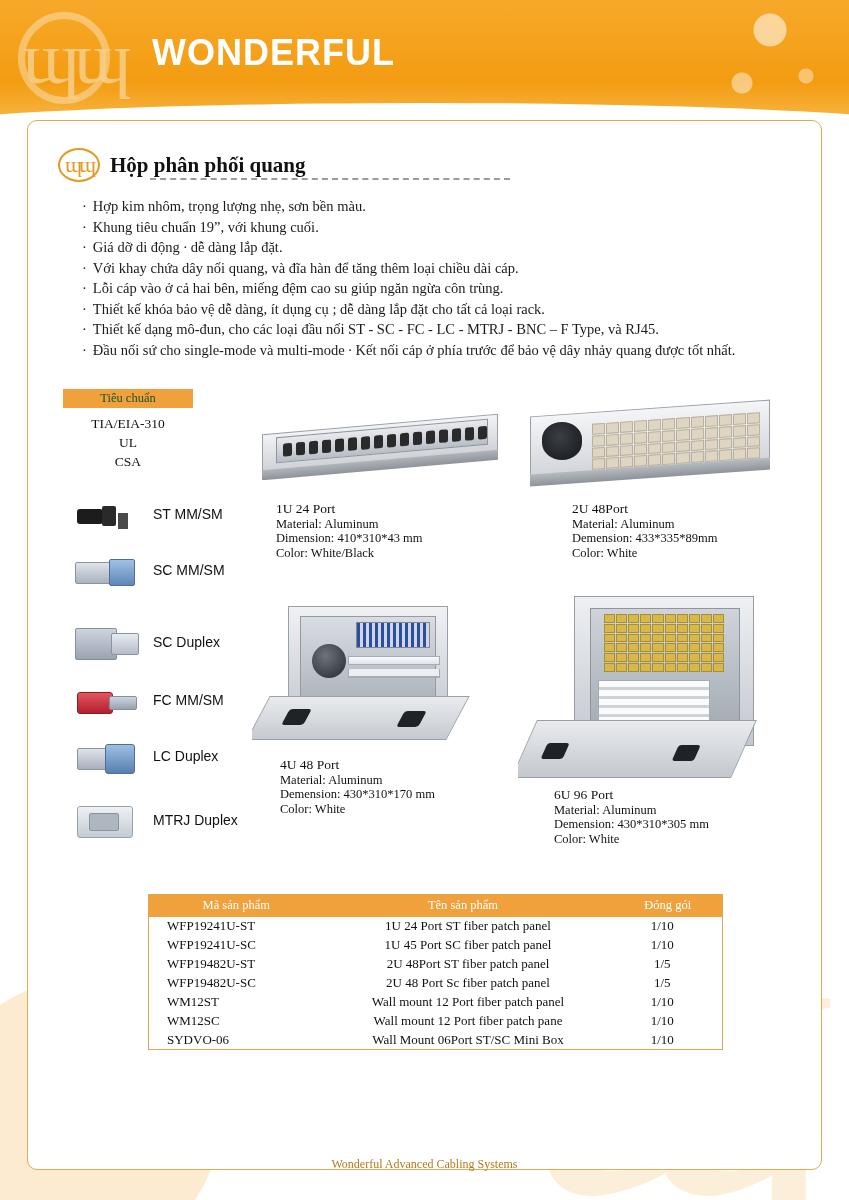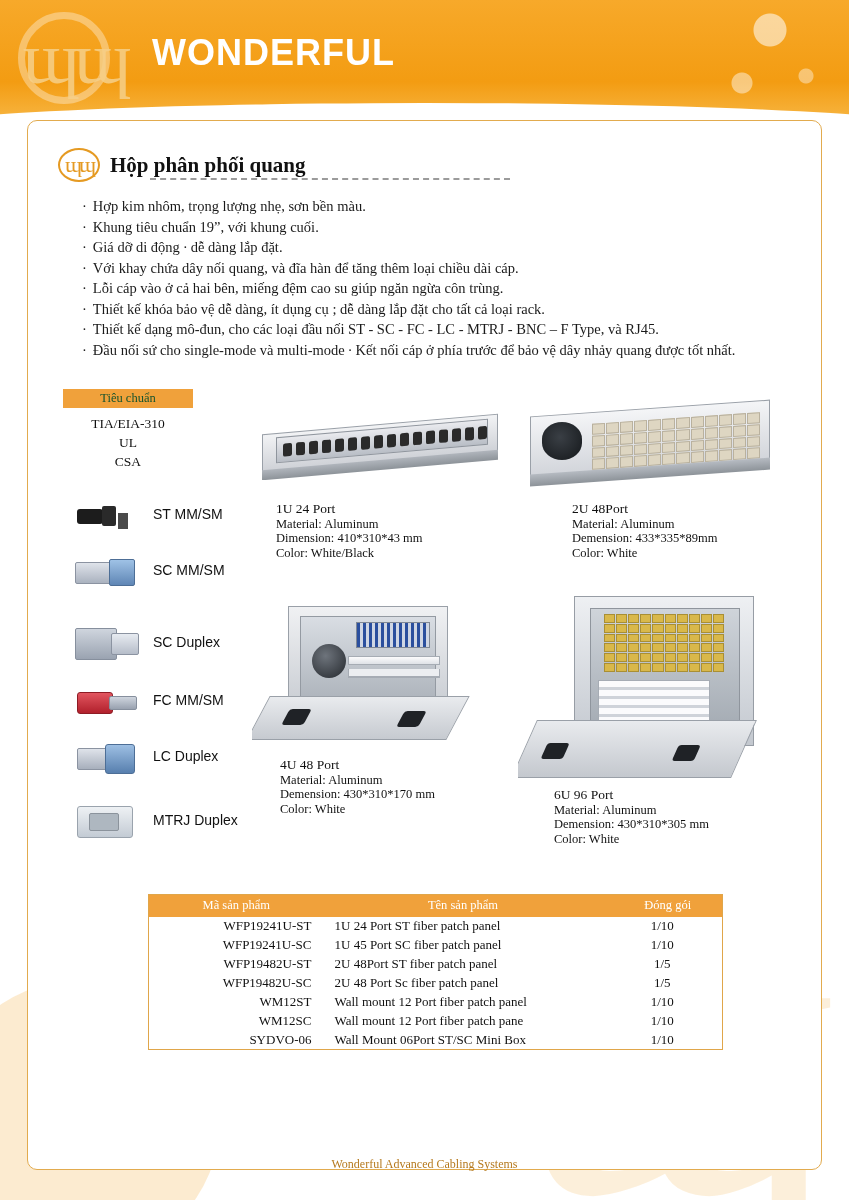--- a/index.html
+++ b/index.html
@@ -267,22 +267,22 @@
     background:#fff;
   }
   .tbl th{
     background:#f0a13b; color:#fff; font-weight:normal;
     font-size:12.5px; height:22px; border:none;padding-left:12px;
   }
   .tbl td{
     font-size:13px; height:19px; color:#111; text-align:center;
     border:none;
   }
-  .tbl td.code{ text-align:right; padding-left:18px; width:164px; }
-  .tbl td.nm{ text-align:left; padding-left:22px; }
+  .tbl td.code{ text-align:left; padding-left:18px; width:164px; }
+  .tbl td.nm{ text-align:center; padding-left:22px; }
   .tbl td.pk{ width:120px; }
   .tbl th.h1{ width:164px; }
   .tbl th.h3{ width:120px; }
 
   
   .footer{
     position:absolute; left:0; top:1157px; width:849px; text-align:center;
     font-size:12px; color:#b5791d; z-index:4;
     font-family:"Liberation Serif", serif;
   }

